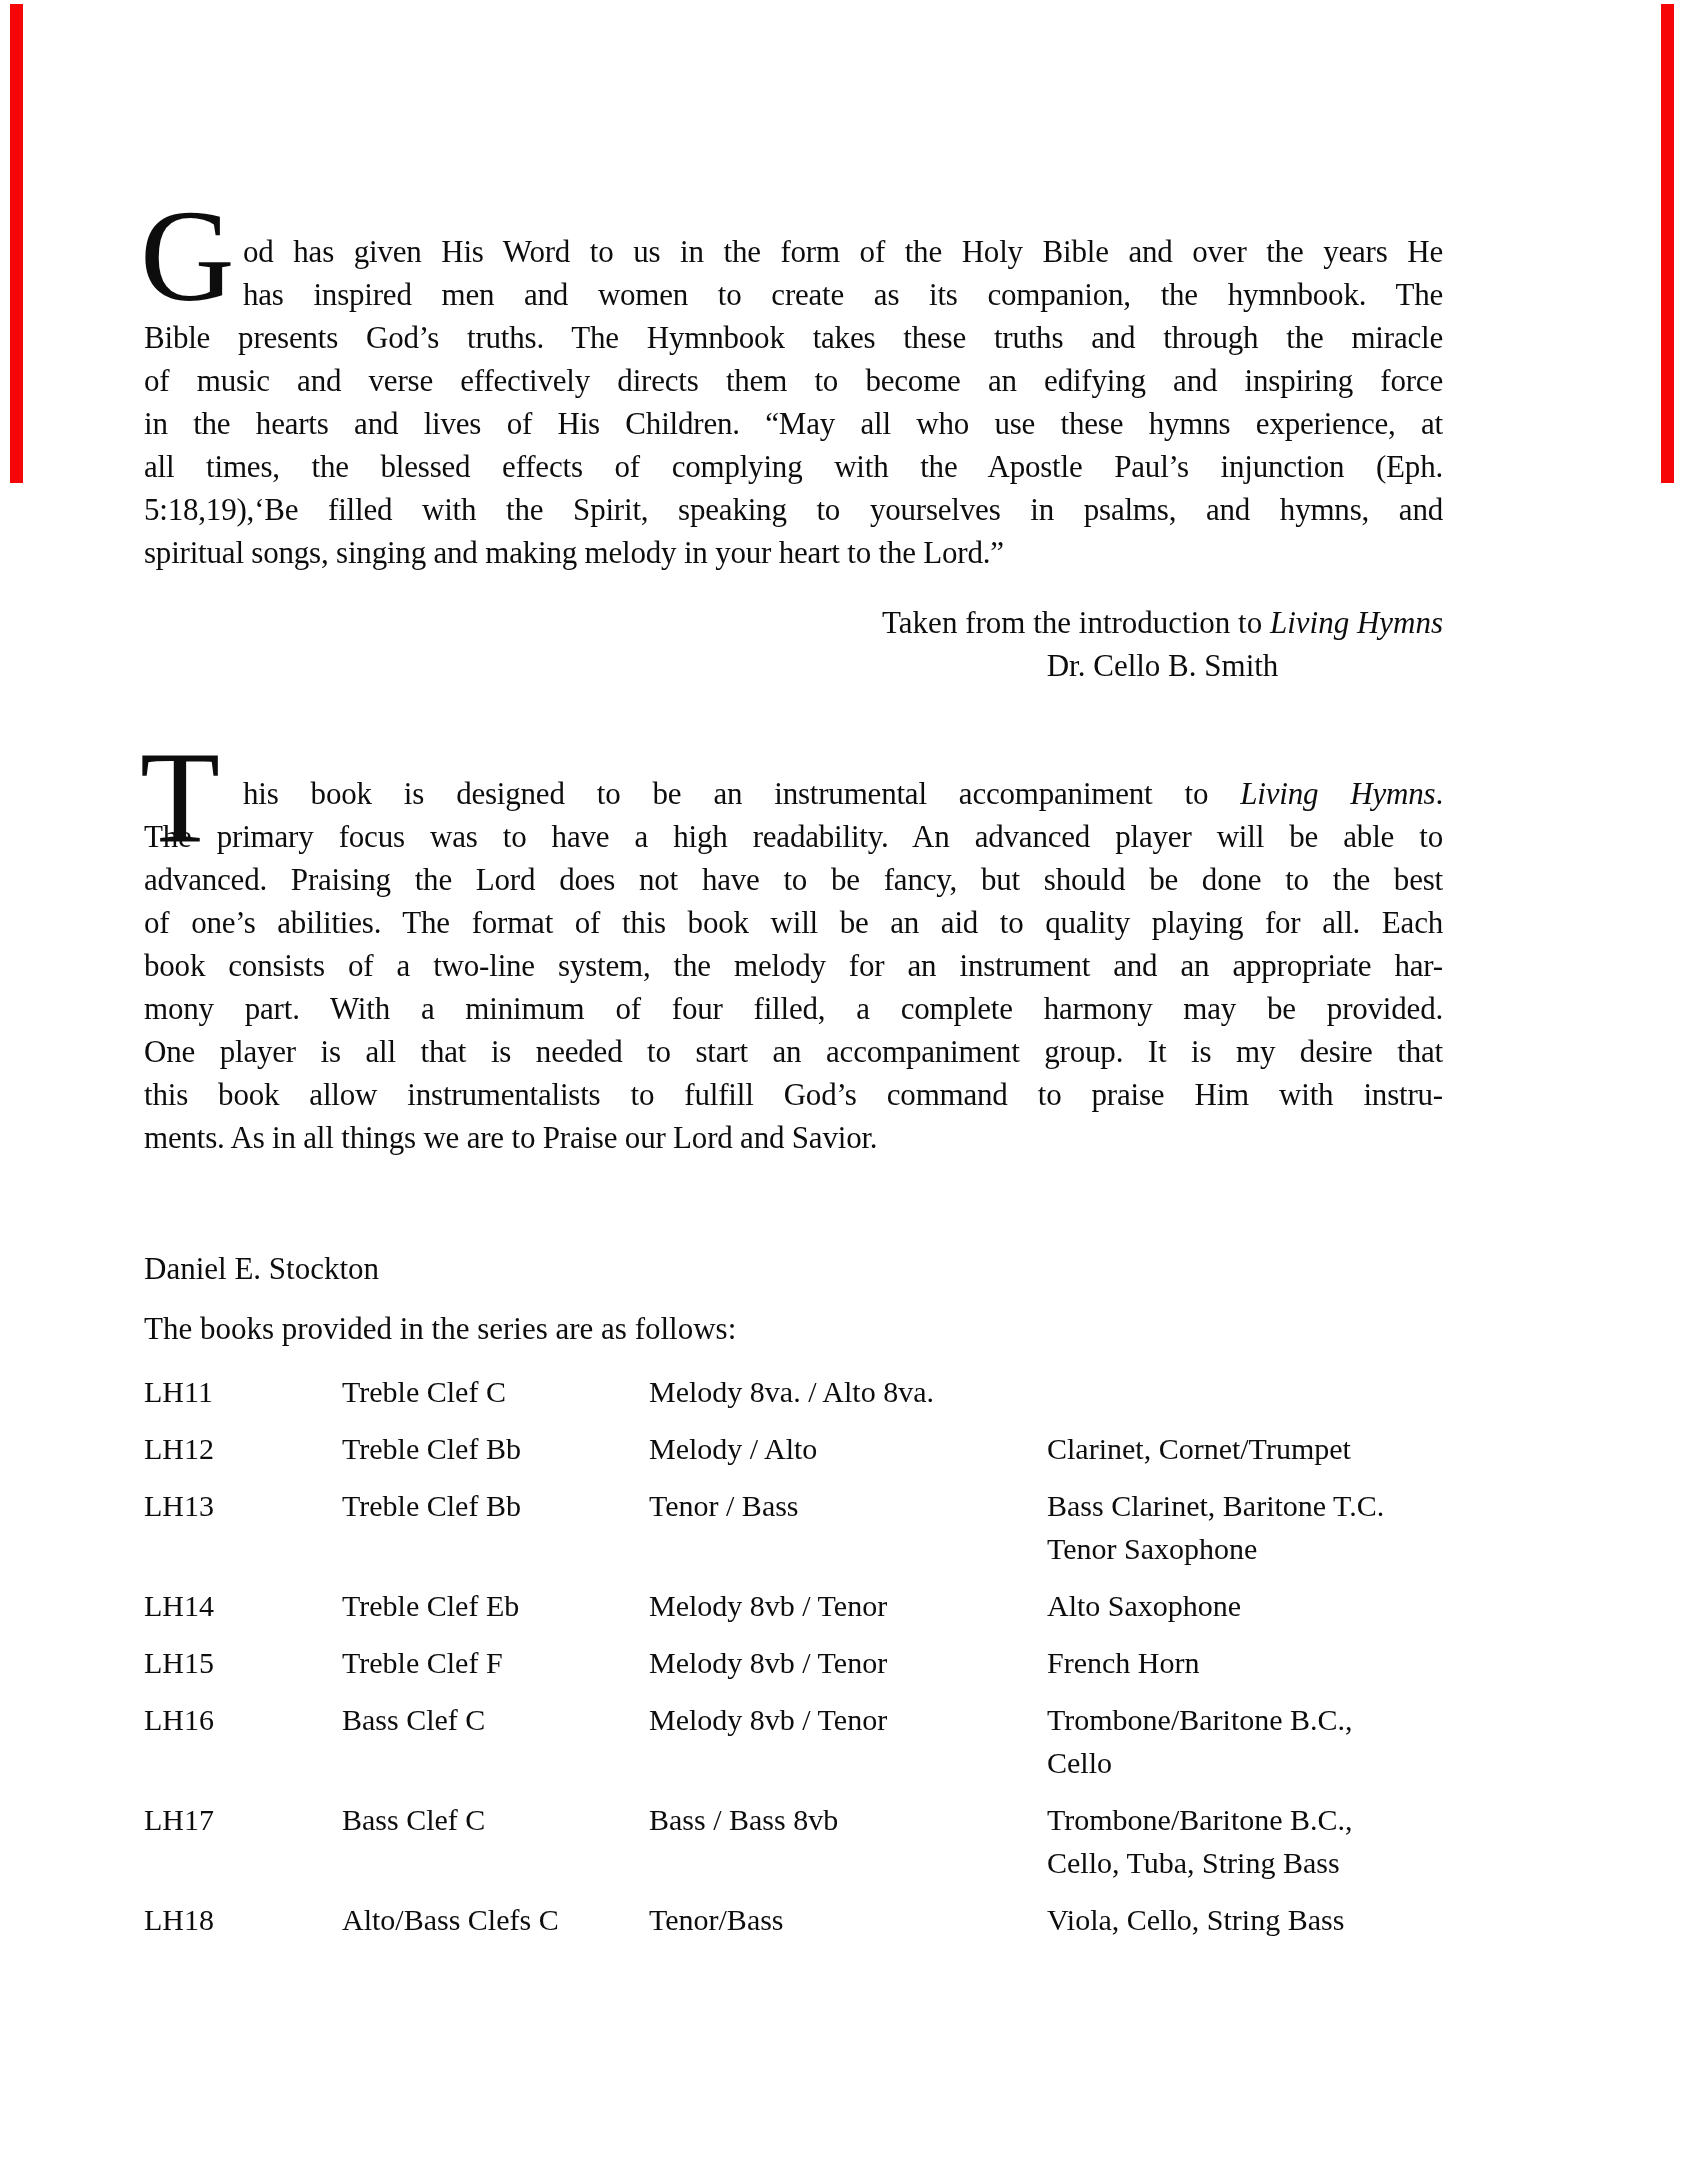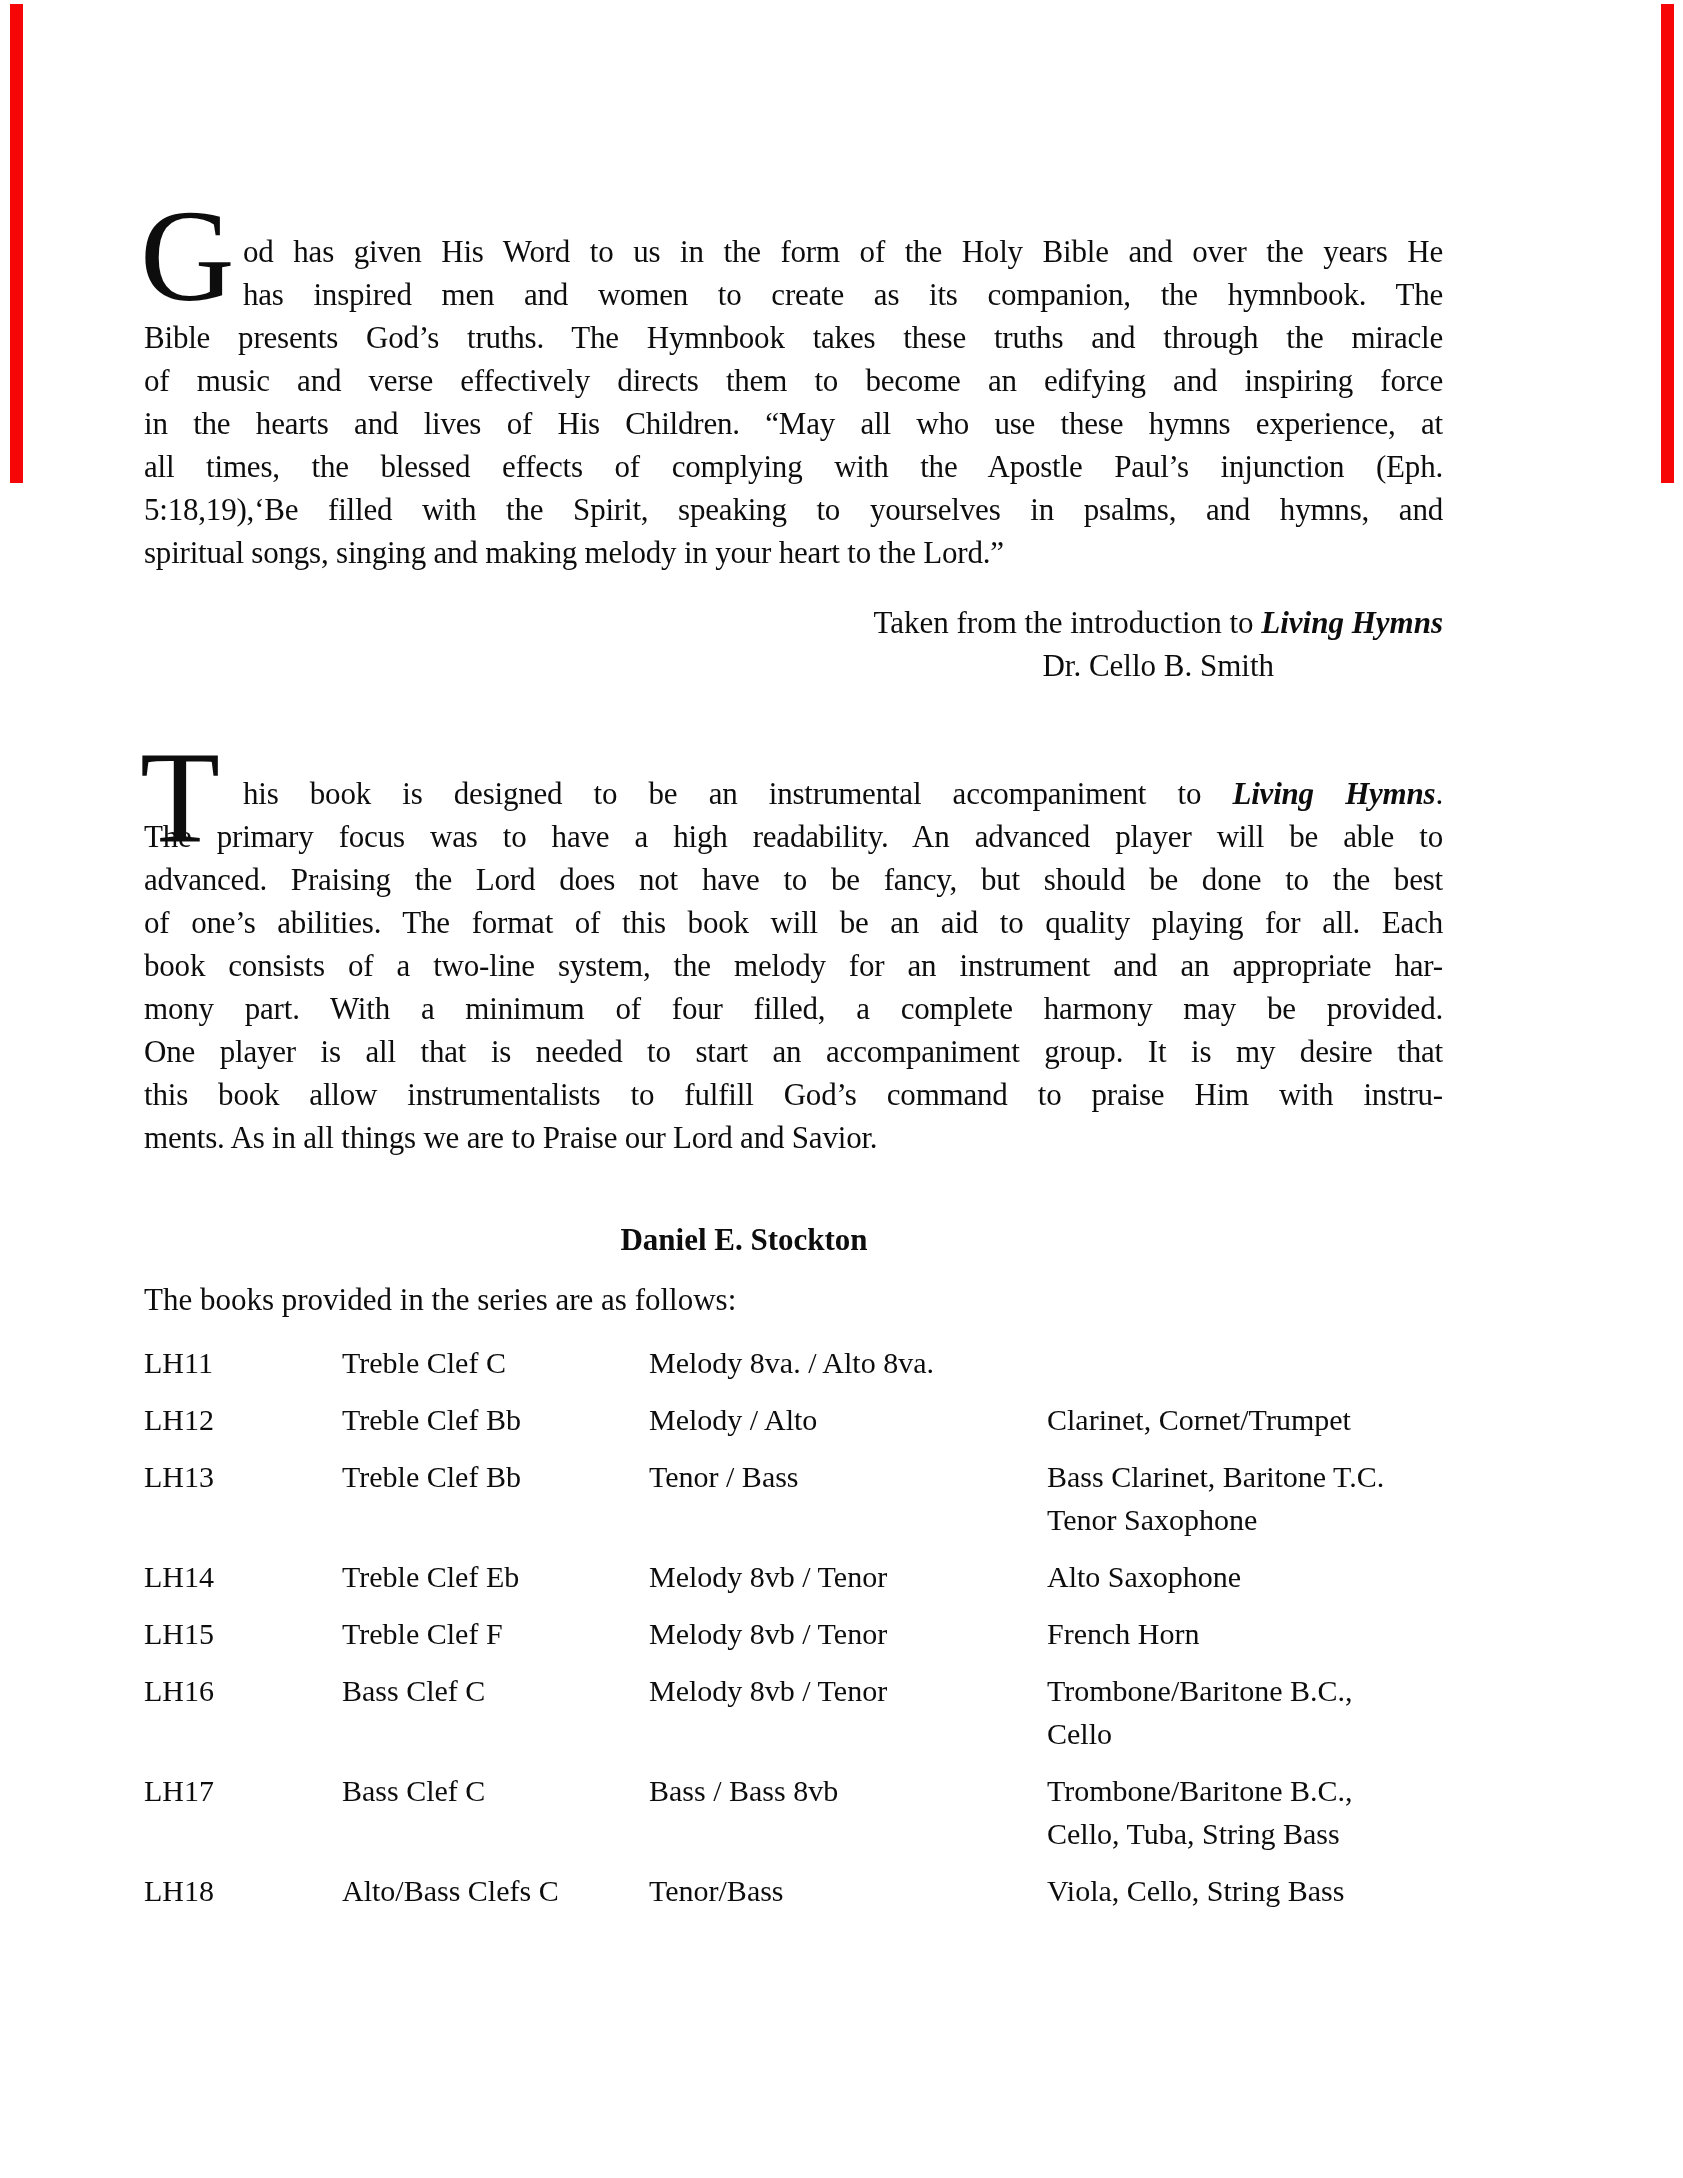--- a/index.html
+++ b/index.html
@@ -49,41 +49,40 @@
   .line.indented { padding-left: 99px; }
 
   .dropcap {
     position: absolute;
     left: -4px;
     top: -40px;
     font-size: 131px;
     line-height: 1;
     letter-spacing: 0;
   }
-  .italic { font-style: italic; font-weight: bold; }
+  .italic { font-style: italic; }
 
   .attribution {
     margin: 27px 0 0 auto;
     width: max-content;
     max-width: 100%;
     text-align: center;
     font-size: 31px;
     line-height: 43px;
   }
   .attribution .attr-line1 { white-space: nowrap; }
 
   .para2 { margin-top: 85px; }
 
   .signature {
-    margin-top: 59px;
-    text-align: center;
+    margin-top: 88px;
+    text-align: left;
     padding-right: 99px;
     font-size: 31px;
     line-height: 43px;
-    font-weight: bold;
   }
   .series-intro {
     margin-top: 17px;
     font-size: 31px;
     line-height: 43px;
   }
 
   .books-table {
     margin-top: 20px;
     font-size: 30px;

